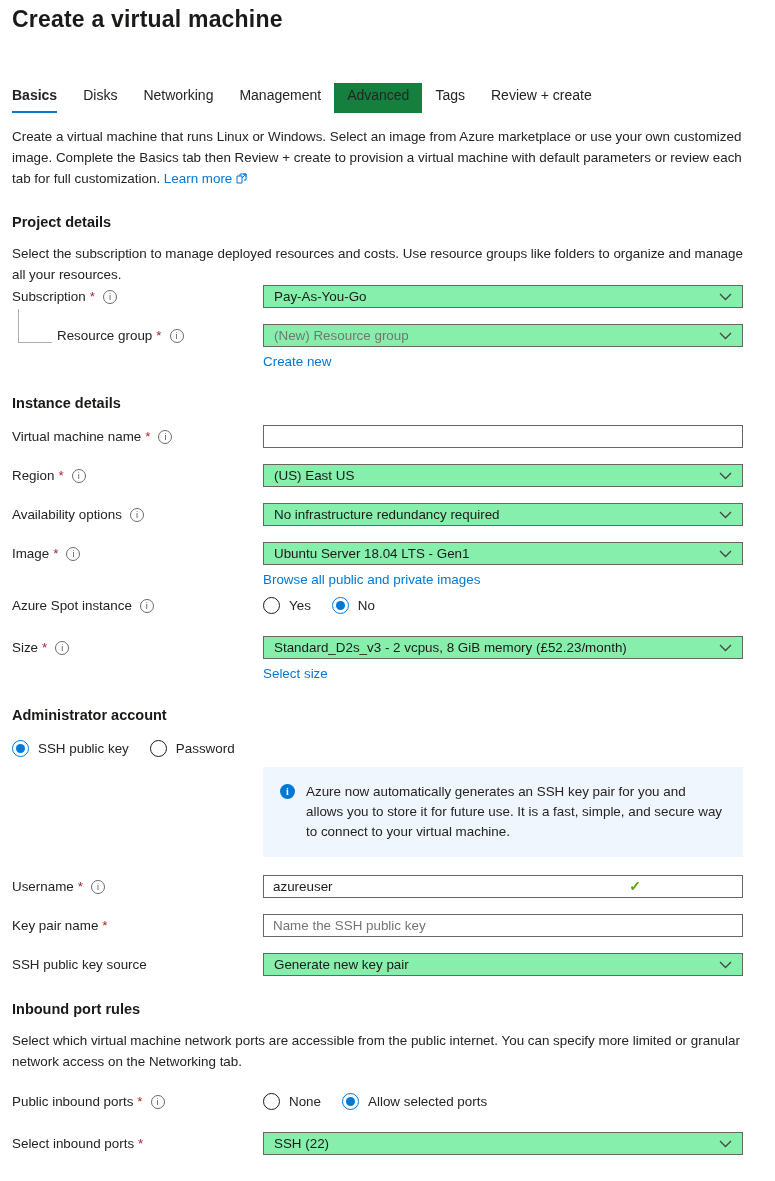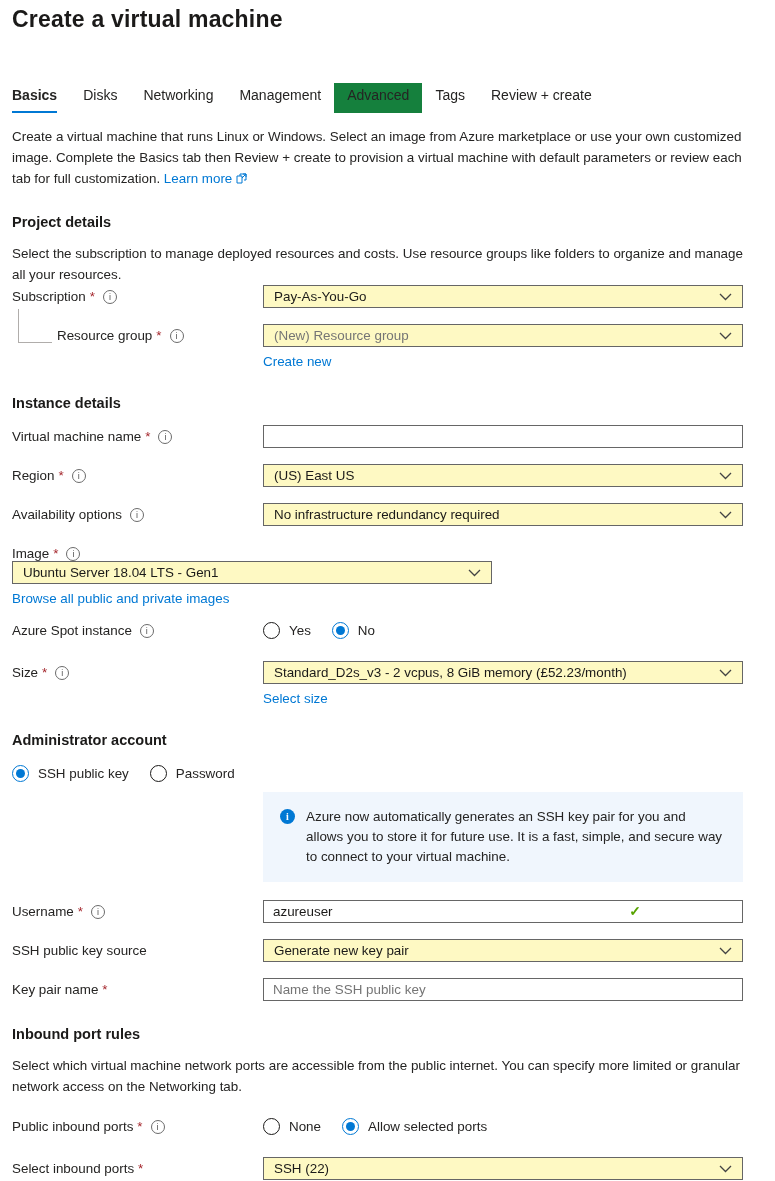--- a/index.html
+++ b/index.html
@@ -38,21 +38,21 @@
     display:inline-block; width:12px; height:12px; border:1px solid #6b6b6b; border-radius:50%;
     font-size:9px; line-height:12px; text-align:center; color:#555; margin-left:8px;
     vertical-align:1px; cursor:pointer;
   }
   .tree-connector {
     position:absolute; left:6px; top:-15px; width:33px; height:33px;
     border-left:1px solid #b0adab; border-bottom:1px solid #b0adab;
   }
 
   .select {
-    height:21px; border:1px solid #666; background:#fef9c3; cursor:pointer;
+    height:21px; border:1px solid #666; background:#86efac; cursor:pointer;
     display:flex; align-items:center; justify-content:space-between;
     padding:0 10px; font-size:13.4px; color:#1b1a19;
   }
   .select .sel-val { white-space:nowrap; overflow:hidden; }
   .select.is-placeholder .sel-val { color:#757575; }
   .chev svg { display:block; }
 
   input.text {
     width:460px; height:21px; border:1px solid #666; padding:0 9px;
     font-size:13.4px; color:#1b1a19; font-family:inherit; outline:none; display:block;
@@ -177,21 +177,21 @@
           <span class="sel-val">No infrastructure redundancy required</span>
           <span class="chev">
               <svg width="13" height="8" viewBox="0 0 13 8">
                 <polyline points="1,1 6.5,6.5 12,1" fill="none" stroke="#444" stroke-width="1.3"></polyline>
               </svg>
             </span>
         </div>
       </div>
     </div>
 
-    <div class="row" style="margin-bottom:12px;flex-direction:column;">
+    <div class="row" style="margin-bottom:6px;">
       <div class="lbl"><span>Image</span><span class="asterisk">*</span><span class="info-i">i</span></div>
       <div class="ctrl">
         <div class="select">
           <span class="sel-val">Ubuntu Server 18.04 LTS - Gen1</span>
           <span class="chev">
               <svg width="13" height="8" viewBox="0 0 13 8">
                 <polyline points="1,1 6.5,6.5 12,1" fill="none" stroke="#444" stroke-width="1.3"></polyline>
               </svg>
             </span>
         </div>
@@ -263,37 +263,37 @@
       <div class="lbl"><span>Username</span><span class="asterisk">*</span><span class="info-i">i</span></div>
       <div class="ctrl">
         <div class="input-wrap">
           <input class="text" type="text" value="azureuser" style="">
           <span class="valid-check">✓</span>
         </div>
       </div>
     </div>
 
     <div class="row">
+      <div class="lbl"><span>Key pair name</span><span class="asterisk">*</span></div>
+      <div class="ctrl">
+        <input class="text" type="text" placeholder="Name the SSH public key" style="">
+      </div>
+    </div>
+
+    <div class="row">
       <div class="lbl"><span>SSH public key source</span></div>
       <div class="ctrl">
         <div class="select">
           <span class="sel-val">Generate new key pair</span>
           <span class="chev">
               <svg width="13" height="8" viewBox="0 0 13 8">
                 <polyline points="1,1 6.5,6.5 12,1" fill="none" stroke="#444" stroke-width="1.3"></polyline>
               </svg>
             </span>
         </div>
-      </div>
-    </div>
-
-    <div class="row">
-      <div class="lbl"><span>Key pair name</span><span class="asterisk">*</span></div>
-      <div class="ctrl">
-        <input class="text" type="text" placeholder="Name the SSH public key" style="">
       </div>
     </div>
   </div>
 
   <div class="section-h">Inbound port rules</div>
   <div class="section-desc">Select which virtual machine network ports are accessible from the public internet. You can specify more limited or granular network access on the Networking tab.</div>
 
   <div class="form" style="margin-top:18px;">
     <div class="row" style="margin-bottom:22px;">
       <div class="lbl"><span>Public inbound ports</span><span class="asterisk">*</span><span class="info-i">i</span></div>

